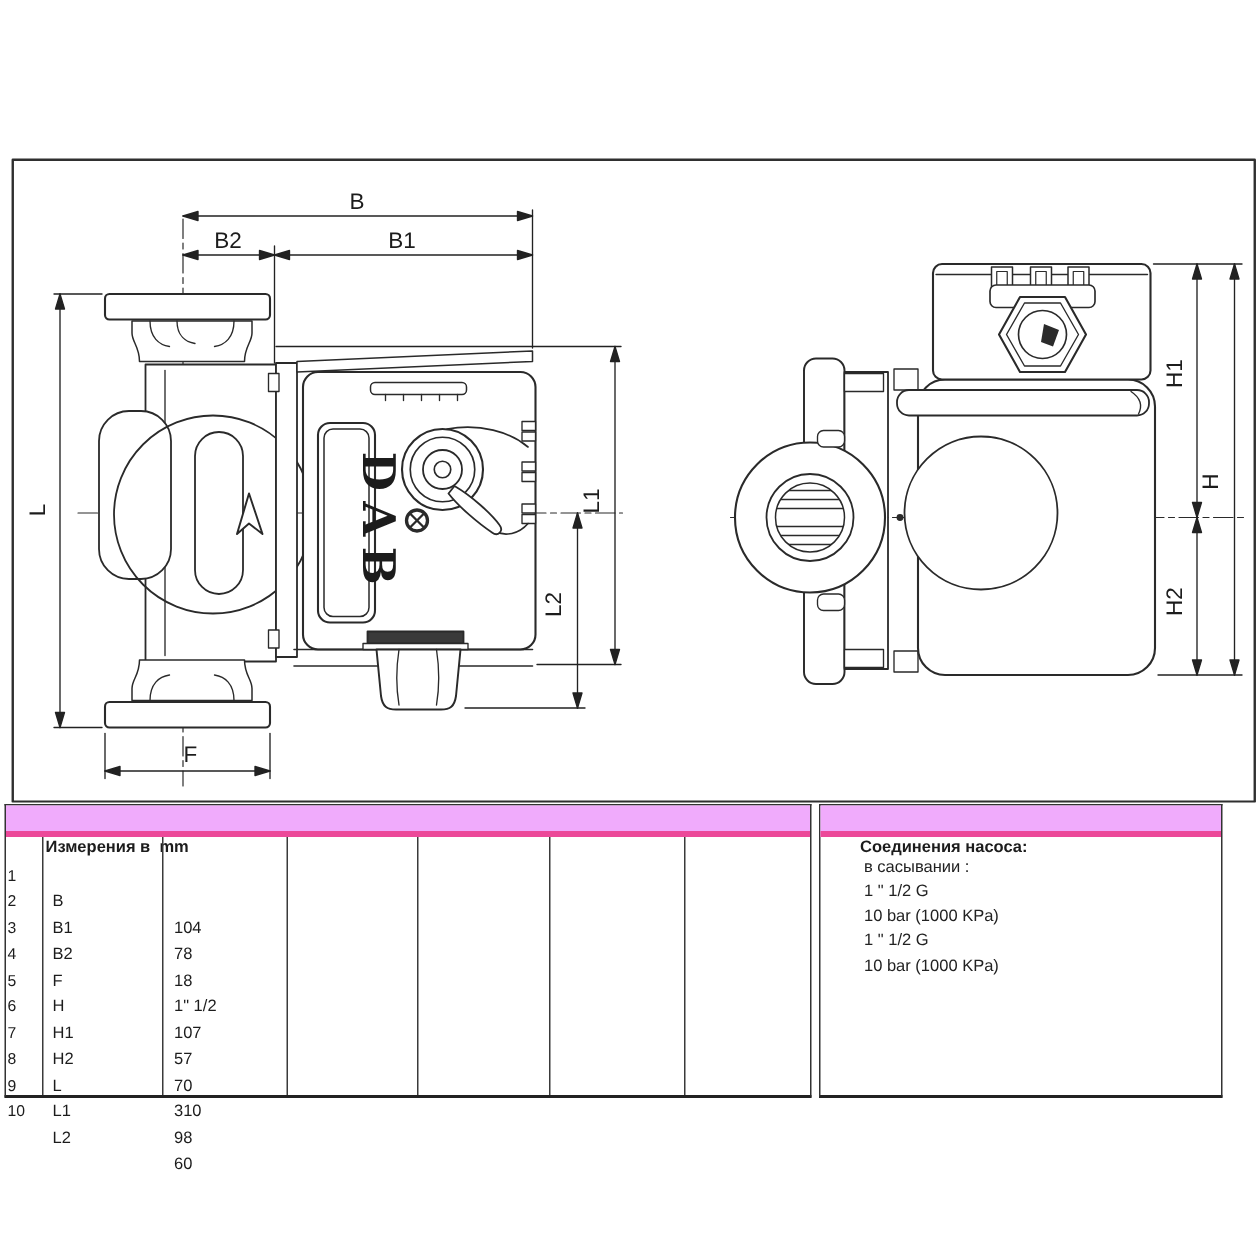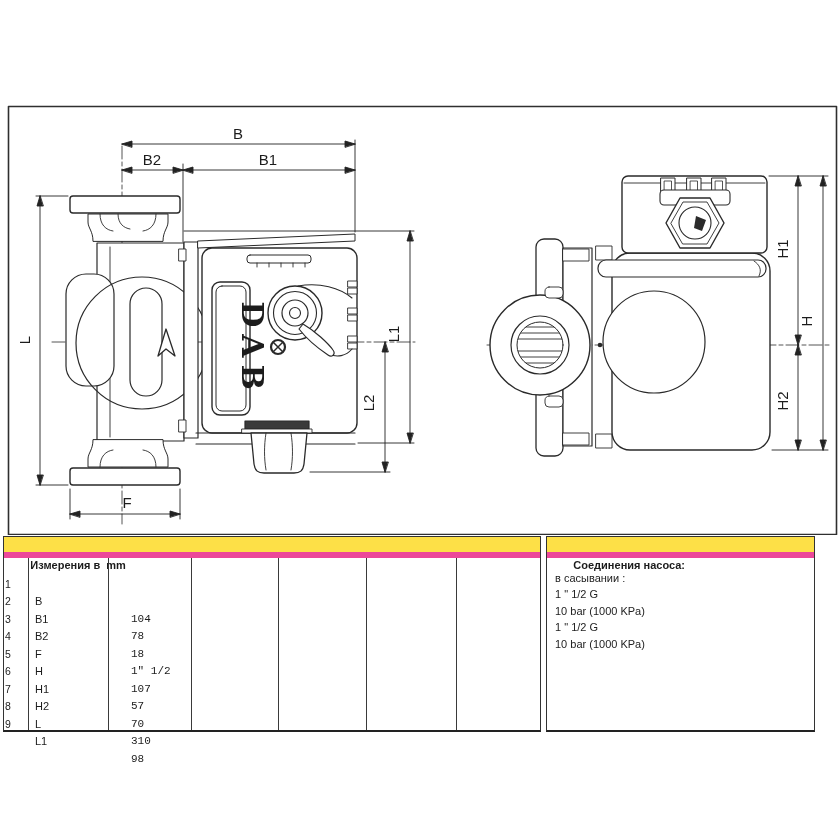--- a/index.html
+++ b/index.html
@@ -6,35 +6,35 @@
   .page{position:relative;width:840px;height:840px;background:#fff;overflow:hidden;
         font-family:"Liberation Sans",sans-serif;color:#1c1c1c;}
   svg text{font-family:"Liberation Sans",sans-serif;}
   .dimlab{font-size:15px;fill:#1c1c1c;}
   .dab-text{font-family:"DejaVu Serif","Liberation Serif",serif;font-weight:bold;
             font-size:30px;letter-spacing:7px;fill:#1c1c1c;}
 
   
   .dims-table{position:absolute;left:3px;top:536px;width:538px;height:196px;
               border:1.5px solid #333;border-bottom:2px solid #222;box-sizing:border-box;background:#fff;}
-  .panel-header{position:absolute;left:0;right:0;top:0;height:21px;background:#fde047;
-                border-bottom:6px solid #ec4899;box-sizing:border-box;
+  .panel-header{position:absolute;left:0;right:0;top:0;height:21px;background:#f0abfc;
+                border-bottom:4px solid #ec4899;box-sizing:border-box;
                 font-size:11px;font-weight:bold;line-height:19px;padding-left:8px;white-space:pre;}
   .vline{position:absolute;top:21px;bottom:0;width:1px;background:#3a3a3a;}
   .t-row{position:absolute;left:0;right:0;height:17.5px;line-height:17.5px;font-size:11px;white-space:pre;}
   .c-num{position:absolute;left:1px;width:21px;font-size:10.5px;}
   .c-label{position:absolute;left:31px;}
-  .c-value{position:absolute;left:127px;font-family:Liberation Mono, monospace;}
+  .c-value{position:absolute;left:112px;}
 
   
   .conn-panel{position:absolute;left:546px;top:536px;width:269px;height:196px;
               border:1.5px solid #333;border-bottom:2px solid #222;box-sizing:border-box;background:#fff;}
   .conn-body{position:absolute;left:0;right:0;top:21px;bottom:0;padding:12px 8px 0 8px;
              font-size:11px;line-height:16.4px;color:#222;}
-  .conn-line{white-space:pre;}
+  .conn-line{white-space:pre;margin-left:21px;}
   .grp2{margin-top:26px;}
 </style>
 </head>
 <body>
 
 <div class="page">
 
   <svg width="840" height="535" viewBox="0 0 840 535" style="position:absolute;left:0;top:0;">
     <g fill="none" stroke="#2a2a2a" stroke-width="1.2" stroke-linecap="round" stroke-linejoin="round">
 
@@ -303,20 +303,25 @@
     <div class="t-row" style="top:143.5px;">
       <span class="c-num">8</span>
       <span class="c-label">L</span>
       <span class="c-value">310</span>
     </div>
     <div class="t-row" style="top:161px;">
       <span class="c-num">9</span>
       <span class="c-label">L1</span>
       <span class="c-value">98</span>
     </div>
+    <div class="t-row" style="top:178.5px;">
+      <span class="c-num">10</span>
+      <span class="c-label">L2</span>
+      <span class="c-value">60</span>
+    </div>
   </div>
 
   <div class="conn-panel">
     <div class="panel-header">
       <span>Соединения насоса:</span>
     </div>
     <div class="conn-body">
       <div class="conn-line">в сасывании :</div>
       <div class="conn-line">1 " 1/2 G</div>
       <div class="conn-line">10 bar (1000 KPa)</div>

